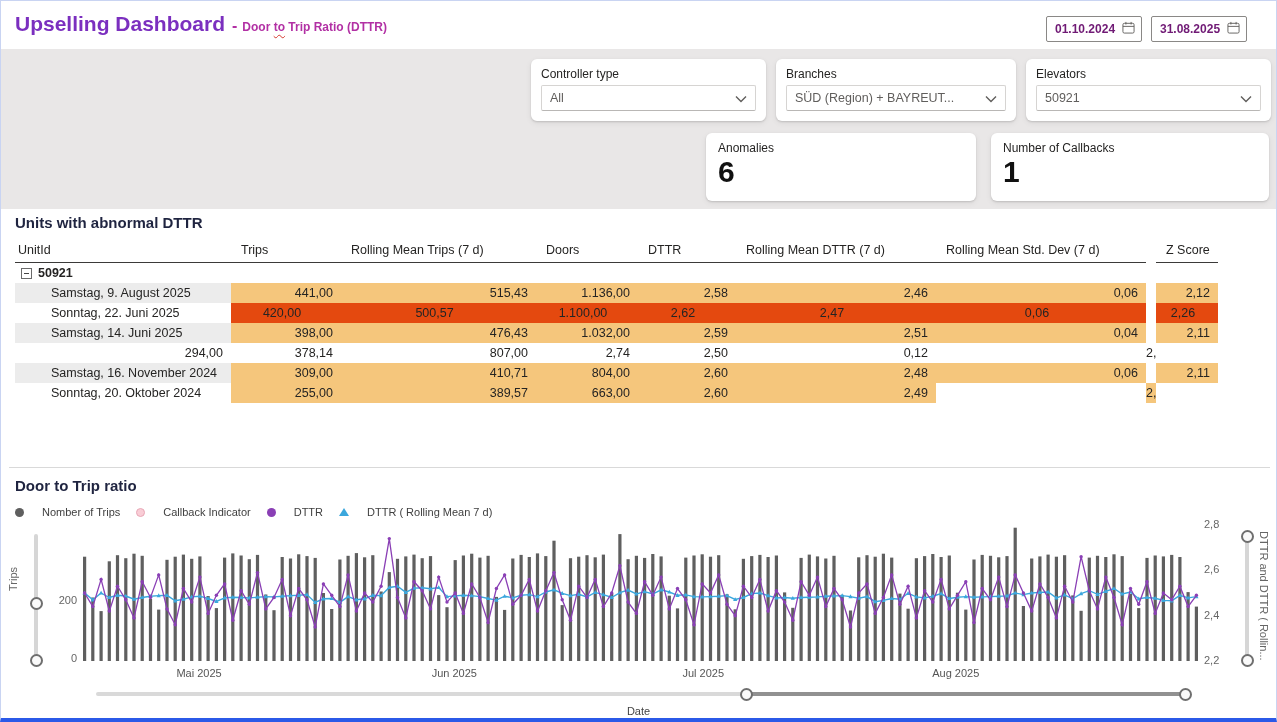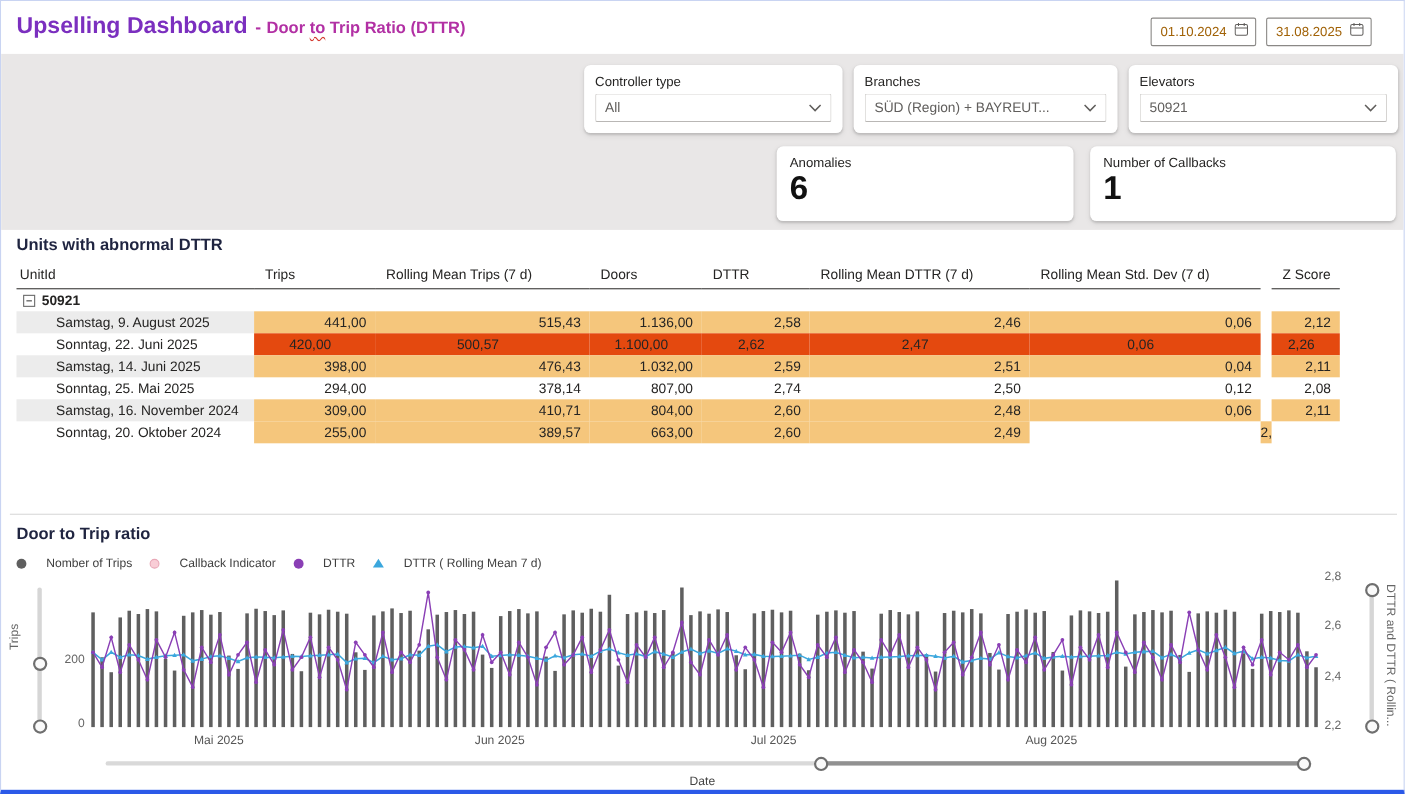--- a/index.html
+++ b/index.html
@@ -5,28 +5,28 @@
   * { margin:0; padding:0; box-sizing:border-box; }
   body { background:#f2f2f2; font-family:"Liberation Sans", sans-serif; }
   .page { position:relative; width:1277px; height:722px; background:#ffffff;
           border:1px solid #c9d4f2; border-bottom:4px solid #2b59e8; overflow:hidden; }
 
   
   .header { position:absolute; left:0; top:0; width:100%; height:48px; background:#fff; }
   .title-wrap { position:absolute; left:14px; top:11px; white-space:nowrap; }
   .main-title { font-size:21px; font-weight:bold; color:#7b2fbf; }
   .sep { font-size:16px; font-weight:bold; color:#b230a4; margin:0 5px 0 7px; }
-  .sub-title { font-size:15px; font-weight:bold; color:#b230a4; }
+  .sub-title { font-size:12px; font-weight:bold; color:#b230a4; }
   .wavy { text-decoration:underline; text-decoration-style:wavy; text-decoration-color:#d43a2f;
           text-decoration-thickness:1px; text-underline-offset:3px; }
   .date-input { position:absolute; top:15px; height:26px; width:96px; border:1px solid #8a8886;
                 border-radius:2px; background:#fff; display:flex; align-items:center;
                 justify-content:space-between; padding:0 6px 0 8px; cursor:pointer; }
   .date-input.from { left:1045px; } .date-input.to { left:1150px; }
-  .date-text { font-size:12px; color:#a16207; }
+  .date-text { font-size:12px; color:#701a75;font-weight:bold; }
 
   
   .gray-band { position:absolute; left:0; top:48px; width:100%; height:160px; background:#e9e7e7; }
   .card { position:absolute; background:#fff; border-radius:6px;
           box-shadow:0 1px 2px rgba(0,0,0,.14), 0 2px 6px rgba(0,0,0,.07); }
   .fc1 { left:530px; top:58px; width:235px; height:62px; }
   .fc2 { left:775px; top:58px; width:240px; height:62px; }
   .fc3 { left:1025px; top:58px; width:245px; height:62px; }
   .f-label { font-size:12px; color:#252423; padding:8px 10px 4px 10px; }
   .dropdown { margin:0 10px; height:26px; border:1px solid #d6d4d2; border-bottom:1px solid #b9b7b5;
@@ -223,21 +223,20 @@
       <div class="c num hl-o">398,00</div>
       <div class="c num hl-o">476,43</div>
       <div class="c num hl-o">1.032,00</div>
       <div class="c num hl-o">2,59</div>
       <div class="c num hl-o">2,51</div>
       <div class="c num hl-o">0,04</div>
       <div class="c"></div>
       <div class="c num hl-o">2,11</div>
     </div>
     <div class="trow">
-      <div class="c unit">Sonntag, 25. Mai 2025</div>
       <div class="c num">294,00</div>
       <div class="c num">378,14</div>
       <div class="c num">807,00</div>
       <div class="c num">2,74</div>
       <div class="c num">2,50</div>
       <div class="c num">0,12</div>
       <div class="c"></div>
       <div class="c num">2,08</div>
     </div>
     <div class="trow">

